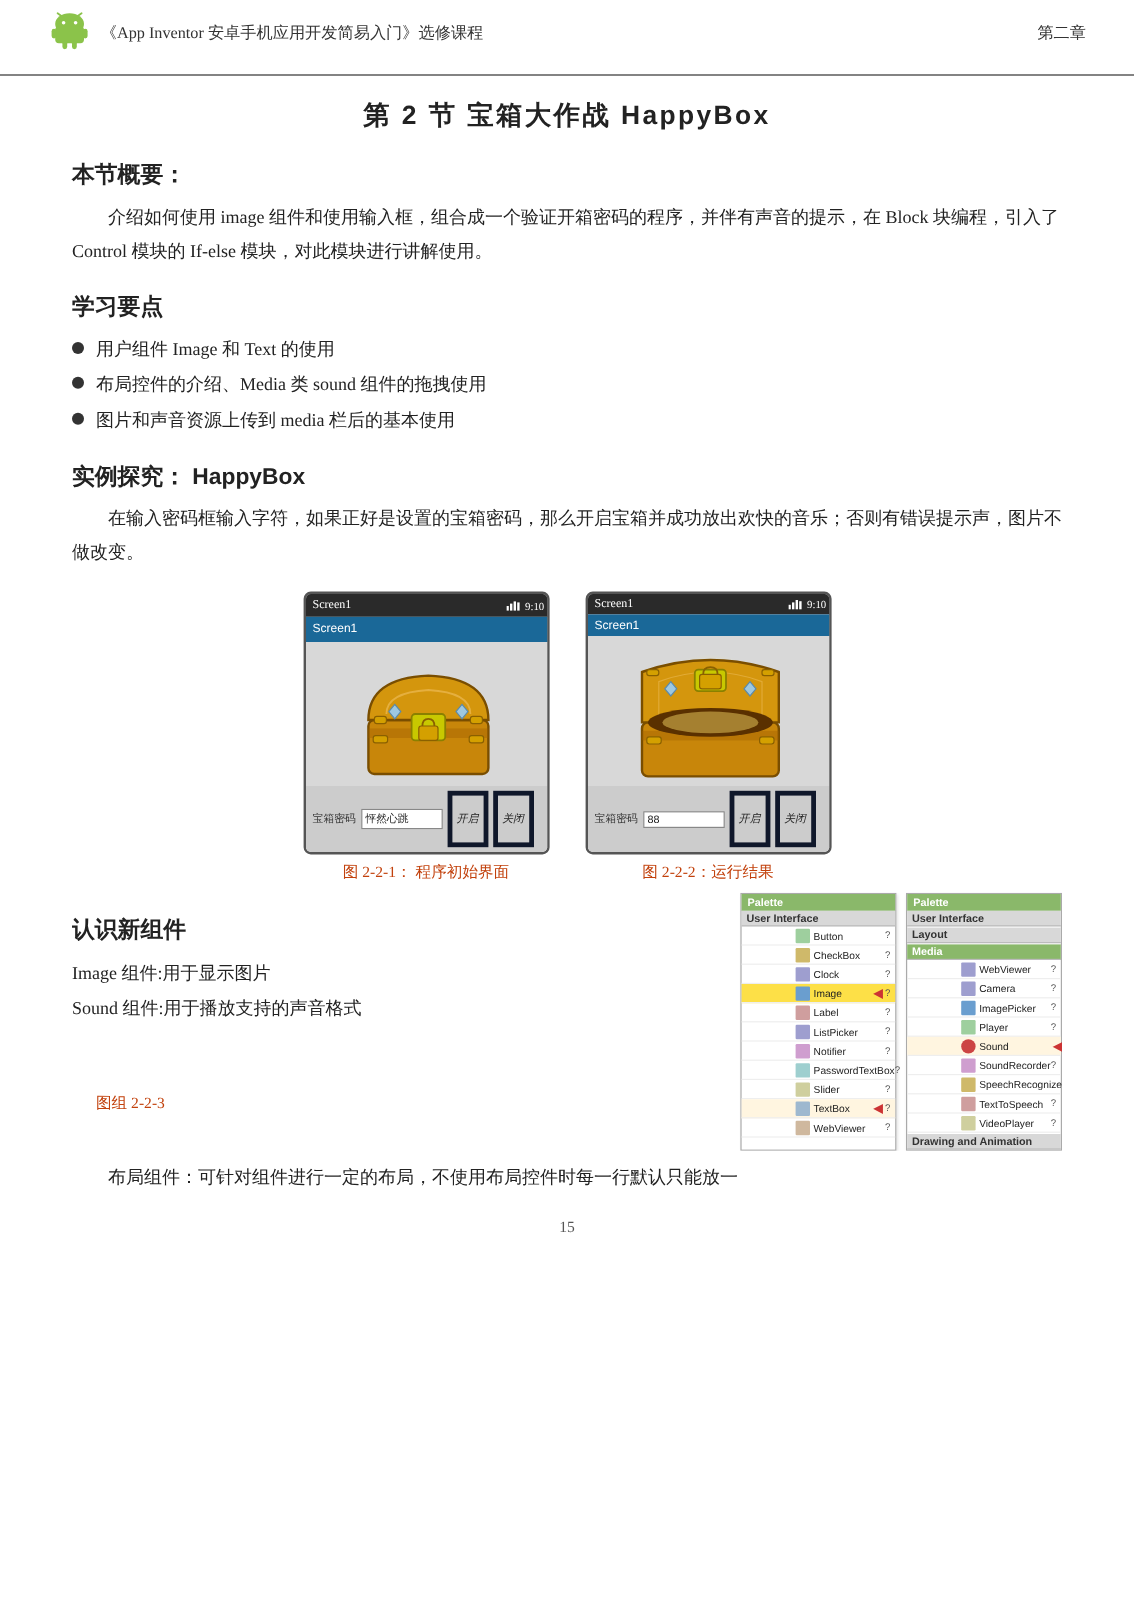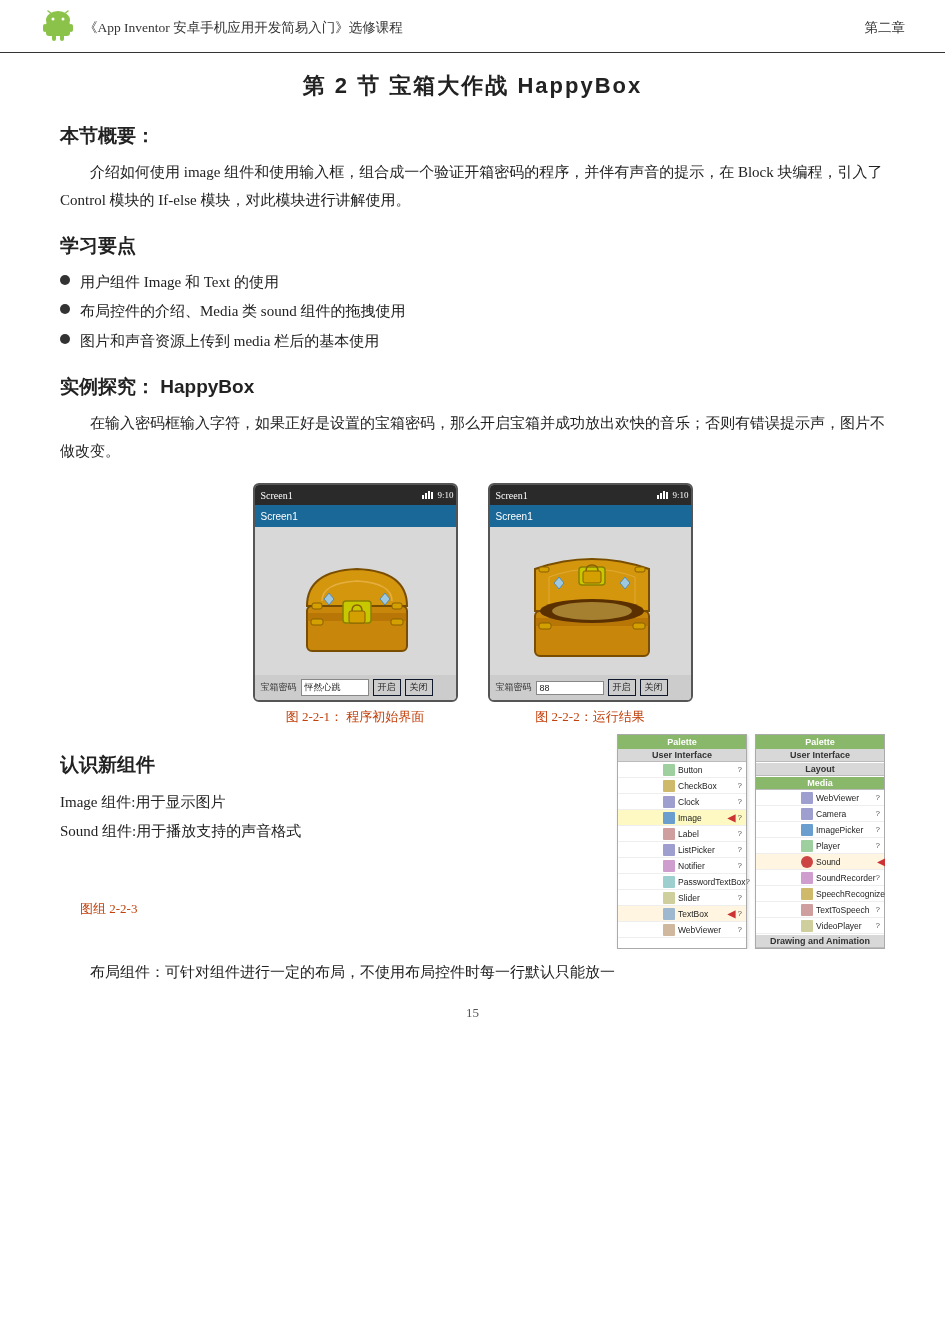--- a/index.html
+++ b/index.html
@@ -11,21 +11,21 @@
       font-size: 15px;
       color: #222;
       position: relative;
     }
 
     
     .header {
       display: flex;
       align-items: center;
       justify-content: space-between;
-      padding: 10px 40px 6px 40px;
+      padding: 10px 40px 16px 40px;
       border-bottom: 1.5px solid #333;
       margin-bottom: 0;
     }
     .header-left {
       display: flex;
       align-items: center;
       gap: 8px;
     }
     .android-logo {
       width: 36px;
@@ -171,24 +171,25 @@
     }
     .phone-input {
       border: 1px solid #888;
       background: #fff;
       padding: 1px 3px;
       font-size: 9px;
       min-width: 60px;
     }
     .phone-btn {
       background: #ccc;
-      border: 1px solid #0f172a;
-      padding: 1px 4px;
+      border: 4px solid #0f172a;
+      padding: 13px 4px;
       font-size: 9px;
       cursor: pointer;
+      font-style: italic;
     }
 
     .fig-caption {
       font-size: 13px;
       color: #c2410c;
       margin-top: 6px;
       text-align: center;
       font-family: "SimSun", serif;
     }
 
@@ -466,21 +467,21 @@
           </div>
         </div>
       </div>
       <div class="fig-caption">图 2-2-2：运行结果</div>
     </div>
 
   </div>
 
   <div class="palette-float-section clearfix">
 
-    <div style="float:right; display:flex; gap:8px; margin-left:16px; margin-top:0;text-align:center;">
+    <div style="float:right; display:flex; gap:8px; margin-left:16px; margin-top:0;">
 
       <div class="palette-box">
         <div class="palette-header">Palette</div>
         <div class="palette-section-title">User Interface</div>
         <div class="palette-item">
           <div class="palette-item-left">
               <div class="palette-icon palette-icon-btn"></div>
               <span>Button</span>
             </div>
           <span class="palette-q">?</span>
@@ -492,21 +493,21 @@
             </div>
           <span class="palette-q">?</span>
         </div>
         <div class="palette-item">
           <div class="palette-item-left">
               <div class="palette-icon palette-icon-clk"></div>
               <span>Clock</span>
             </div>
           <span class="palette-q">?</span>
         </div>
-        <div class="palette-item" style="background:#fef9c3;">
+        <div class="palette-item" style="background:#fde047;">
           <div class="palette-item-left">
               <div class="palette-icon palette-icon-img"></div>
               <span>Image</span>
             </div>
           <div style="display:flex;align-items:center;gap:2px;">
             <span class="palette-arrow">◀</span>
             <span class="palette-q">?</span>
           </div>
         </div>
         <div class="palette-item">

